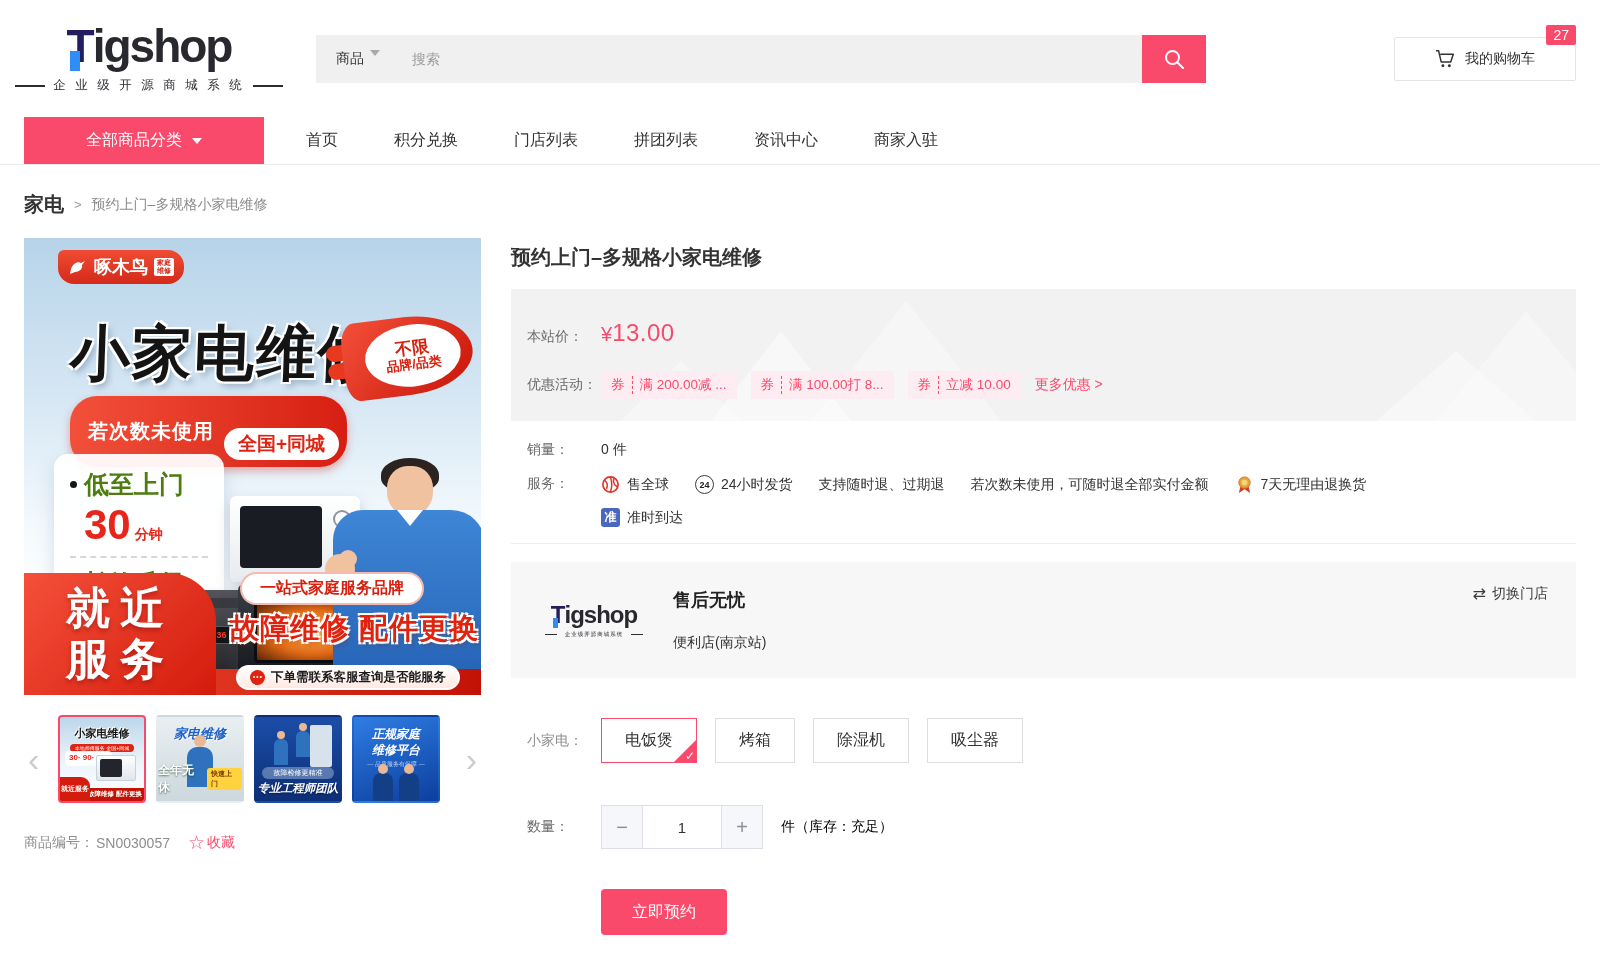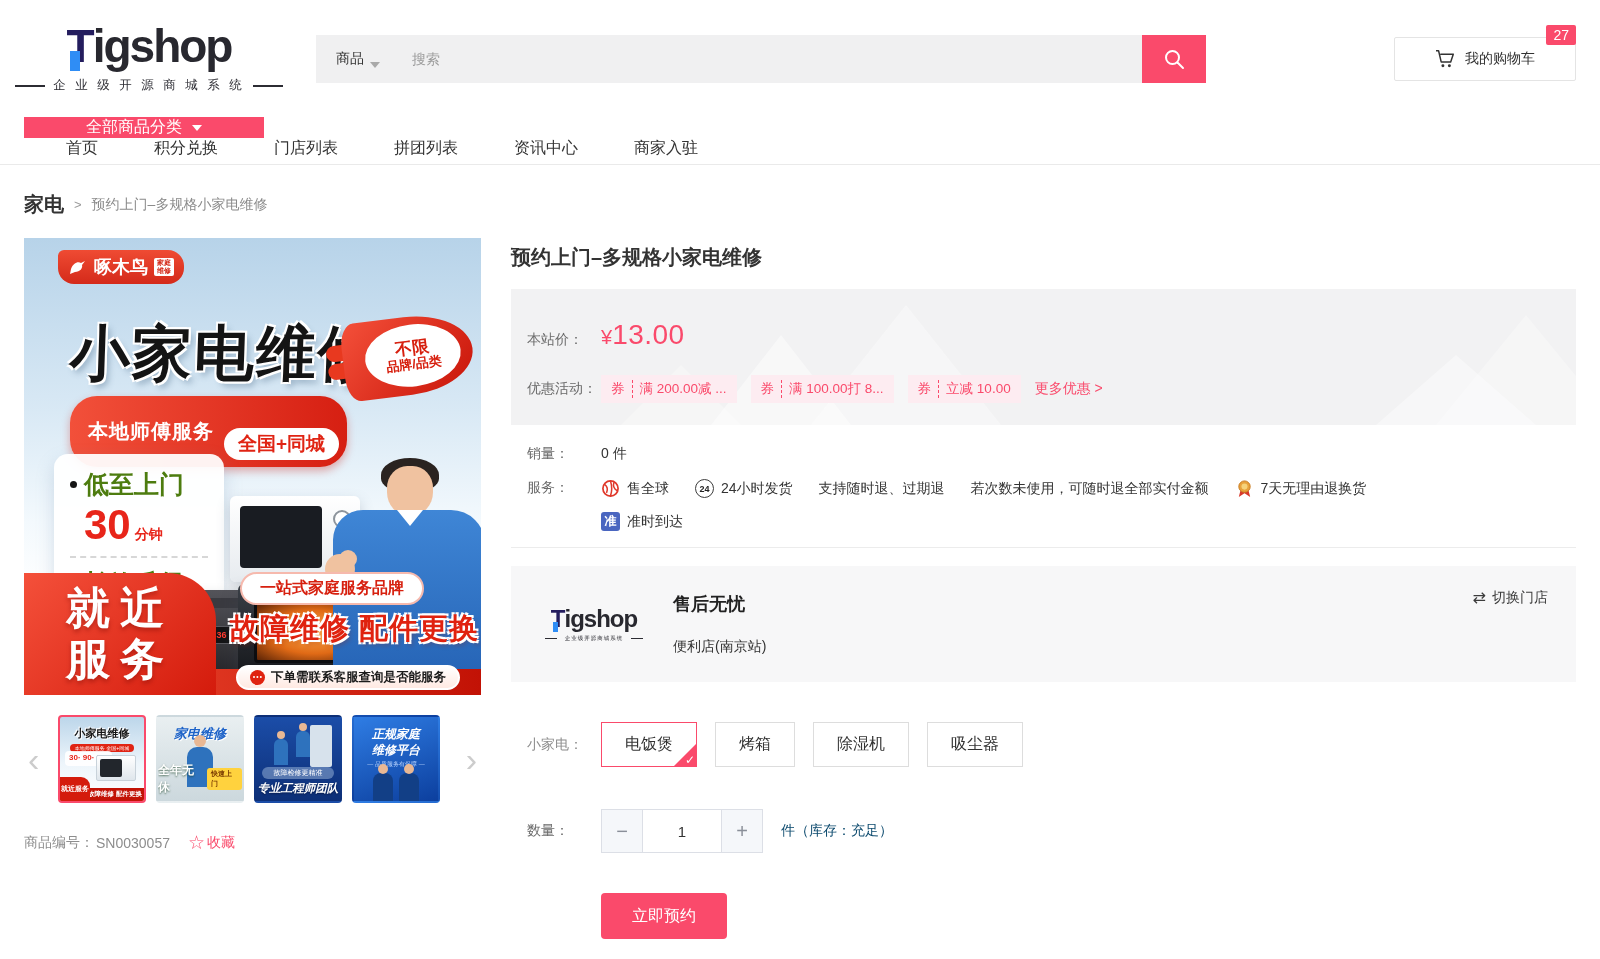--- a/index.html
+++ b/index.html
@@ -23,32 +23,32 @@
   .logo-rest{color:#28282f;}
   .logo-tagline{display:flex;align-items:center;gap:8px;margin-top:8px;font-size:12.5px;letter-spacing:3px;color:#2c2c33;white-space:nowrap;}
   .logo-tagline::before,.logo-tagline::after{content:"";display:block;width:30px;height:2px;background:#2c2c33;}
   .logo--small{width:110px;}
   .logo--small .logo-word{font-size:24px;letter-spacing:-1px;}
   .logo--small .logo-t .accent{width:5px;height:10px;bottom:-1px;left:2px;}
   .logo--small .logo-tagline{font-size:5.5px;letter-spacing:1px;margin-top:4px;}
   .logo--small .logo-tagline::before,.logo--small .logo-tagline::after{width:12px;height:1px;}
 
   .searchbar{display:flex;align-items:center;height:48px;width:890px;margin-left:42px;background:#f0f0f1;}
-  .search-cat{display:flex;align-items:flex-end;gap:6px;padding:0 18px 0 20px;font-size:14px;color:#333;cursor:pointer;}
+  .search-cat{display:flex;align-items:flex-start;gap:6px;padding:0 18px 0 20px;font-size:14px;color:#333;cursor:pointer;}
   .caret{width:0;height:0;border-left:5px solid transparent;border-right:5px solid transparent;border-top:6px solid #a9a9a9;}
   .search-input{flex:1;border:none;background:transparent;outline:none;font-size:14px;color:#333;padding-left:14px;font-family:inherit;}
   .search-input::placeholder{color:#9c9c9c;}
   .search-btn{width:64px;height:48px;background:var(--pink);border:none;display:flex;align-items:center;justify-content:center;cursor:pointer;}
 
   .cart-box{position:relative;margin-left:auto;width:182px;height:44px;border:1px solid #e4e4e4;border-radius:2px;
     display:flex;align-items:center;justify-content:center;gap:9px;font-size:14px;color:#333;cursor:pointer;background:#fff;}
   .cart-badge{position:absolute;top:-13px;right:-1px;background:var(--pink);color:#fff;font-size:14px;padding:2px 7px;border-radius:2px;}
 
   
-  .nav{display:flex;align-items:stretch;height:48px;padding:0 24px;border-bottom:1px solid #eaeaea;flex-direction:column;}
+  .nav{display:flex;align-items:stretch;height:48px;padding:0 24px;border-bottom:1px solid #eaeaea;}
   .nav-cat{width:240px;background:var(--pink);color:#fff;font-size:16px;display:flex;align-items:center;justify-content:center;gap:10px;cursor:pointer;}
   .nav-cat .caret{border-top-color:#fff;}
   .nav-menu{display:flex;align-items:center;gap:56px;margin-left:42px;font-size:16px;}
   .nav-item{cursor:pointer;}
 
   
   .breadcrumb{display:flex;align-items:center;gap:10px;padding:26px 24px 16px;}
   .bc-root{font-size:20px;font-weight:bold;color:#333;cursor:pointer;}
   .bc-sep{font-size:13px;color:#9a9a9a;}
   .bc-cur{font-size:14px;color:#8b8b8b;}
@@ -164,21 +164,21 @@
   .price-box{position:relative;background:#f2f2f3;padding:30px 0 22px;overflow:hidden;}
   .mount{position:absolute;bottom:0;width:0;height:0;border-style:solid;border-color:transparent;}
   .m1{left:200px;border-width:0 70px 90px 70px;border-bottom-color:rgba(255,255,255,.45);}
   .m2{left:300px;border-width:0 95px 120px 95px;border-bottom-color:rgba(255,255,255,.35);}
   .m3{left:110px;border-width:0 60px 60px 60px;border-bottom-color:rgba(255,255,255,.3);}
   .m4{right:40px;border-width:0 80px 70px 80px;border-bottom-color:rgba(255,255,255,.4);}
   .m5{right:-40px;border-width:0 90px 110px 90px;border-bottom-color:rgba(255,255,255,.3);}
   .price-row{position:relative;display:flex;align-items:baseline;padding-left:16px;}
   .row-label{width:74px;flex:0 0 auto;font-size:14px;color:#6b6b6b;}
   .price-cur{color:var(--pink);font-size:20px;font-weight:500;}
-  .price-val{color:var(--pink);font-size:28px;font-weight:500;letter-spacing:.5px;}
+  .price-val{color:var(--pink);font-size:24px;font-weight:500;letter-spacing:.5px;}
   .promo-row{position:relative;display:flex;align-items:center;margin-top:24px;padding-left:16px;}
   .coupons{display:flex;align-items:center;gap:14px;}
   .coupon{display:flex;align-items:center;background:var(--pink-light);color:var(--pink);font-size:13.5px;padding:5px 10px;cursor:pointer;}
   .coupon .c-text{border-left:1px dashed var(--pink);margin-left:7px;padding-left:7px;}
   .more-promos{color:var(--pink);font-size:14px;margin-left:14px;cursor:pointer;white-space:nowrap;}
 
   .meta{padding-left:16px;margin-top:20px;}
   .meta-row{display:flex;margin-bottom:16px;}
   .meta-val{font-size:14px;color:#333;}
   .svc-lines{display:flex;flex-direction:column;gap:14px;}
@@ -199,21 +199,21 @@
   .sku-row .row-label{padding-top:14px;color:#8d8d8d;}
   .sku-opts{display:flex;gap:18px;}
   .sku{position:relative;border:1px solid #ddd;background:#fff;padding:11px 23px;font-size:16px;color:#333;cursor:pointer;}
   .sku.selected{border-color:var(--pink);}
   .sku.selected .sku-corner{position:absolute;right:-1px;bottom:-1px;width:0;height:0;border-left:24px solid transparent;border-bottom:24px solid var(--pink);}
   .sku.selected .sku-check{position:absolute;right:1px;bottom:-1px;color:#fff;font-size:12px;z-index:1;}
 
   .qty-row{display:flex;align-items:center;margin-top:42px;padding-left:16px;}
   .qty-btn{width:42px;height:44px;background:#f5f7fa;border:1px solid #dcdfe6;color:#8a8f99;font-size:20px;cursor:pointer;display:flex;align-items:center;justify-content:center;}
   .qty-input{width:78px;height:44px;border:1px solid #dcdfe6;border-left:none;border-right:none;text-align:center;font-size:15px;color:#333;outline:none;background:#fff;font-family:inherit;}
-  .stock-text{font-size:14px;color:#0c4a6e;margin-left:18px;}
+  .stock-text{font-size:14px;color:#000000;margin-left:18px;}
   .cta-btn{margin:40px 0 0 90px;width:126px;height:46px;background:var(--pink);color:#fff;font-size:16px;border:none;border-radius:4px;cursor:pointer;font-family:inherit;}
 </style>
 </head>
 <body>
 
 <header class="header">
   <div class="logo">
     <div class="logo-word">
       <span class="logo-t"><span>T</span><span class="accent"></span></span>
       <span class="logo-rest">igshop</span>
@@ -283,21 +283,21 @@
       <div class="banner-title">小家电维修</div>
       <div class="rocket">
         <div class="rocket-flame"></div>
         <div class="rocket-body"></div>
         <div class="rocket-oval">
           <span class="rocket-l1">不限</span>
           <span class="rocket-l2">品牌/品类</span>
         </div>
       </div>
       <div class="pill-row">
-        <span class="pill-main">本地师傅服务</span>
+        <span class="pill-main">若次数未使用</span>
         <span class="pill-sub">全国+同城</span>
       </div>
       <div class="feature-card">
         <div class="feat-name">低至上门</div>
         <div class="feat-num">
             <span class="num">30</span>
             <span class="unit">分钟</span>
           </div>
         <div class="feat-div"></div>
         <div class="feat-name">长效质保</div>

